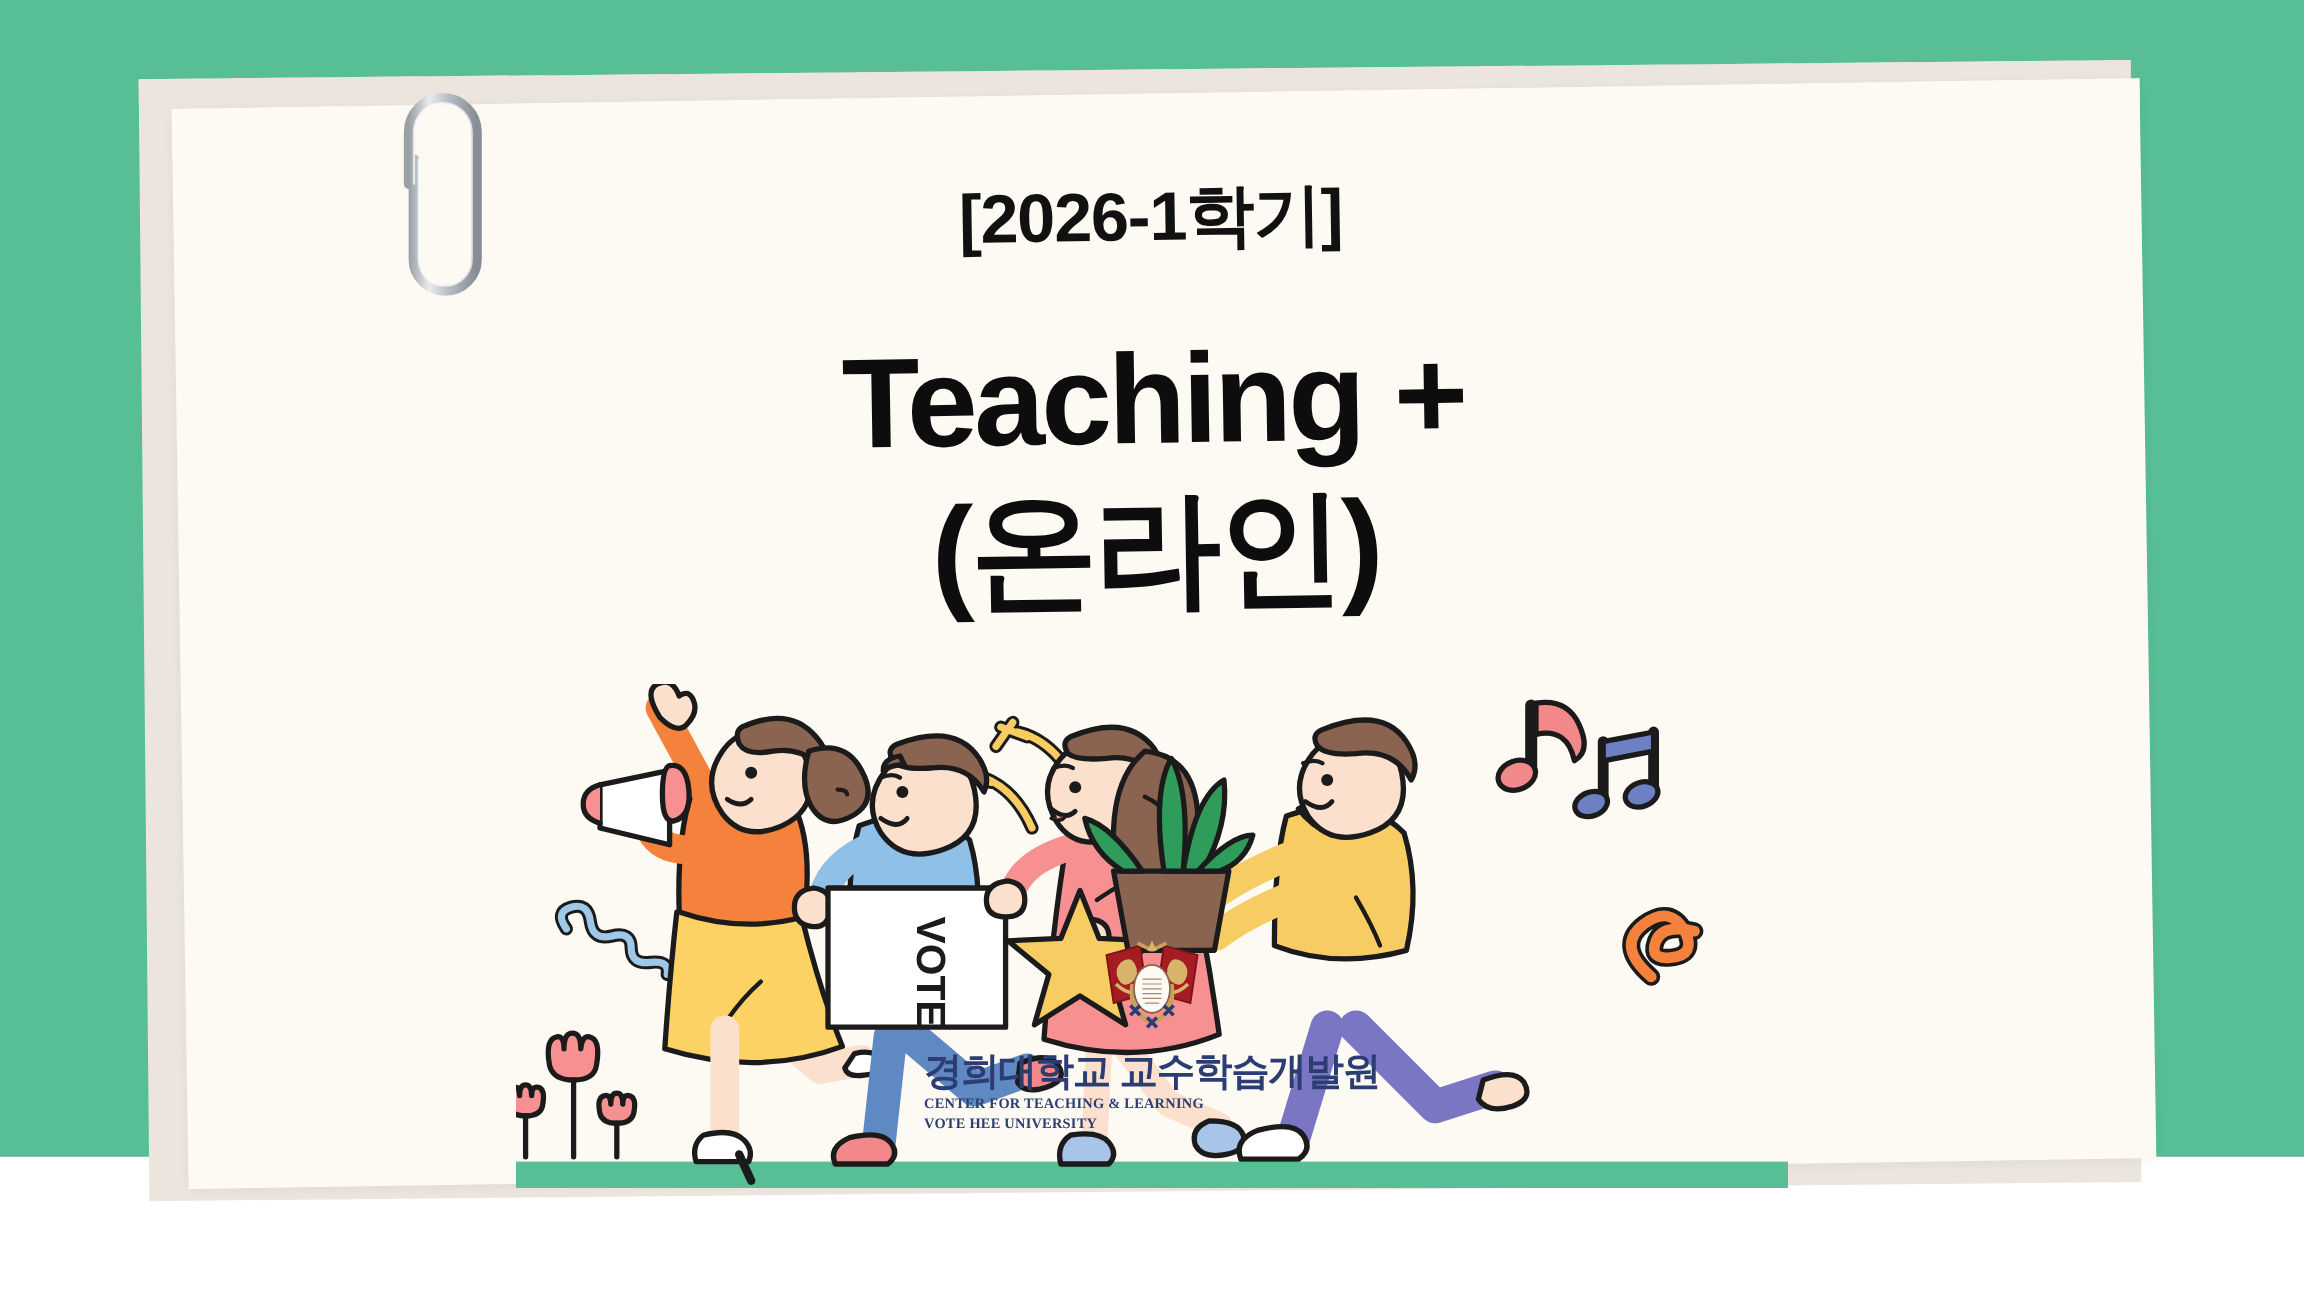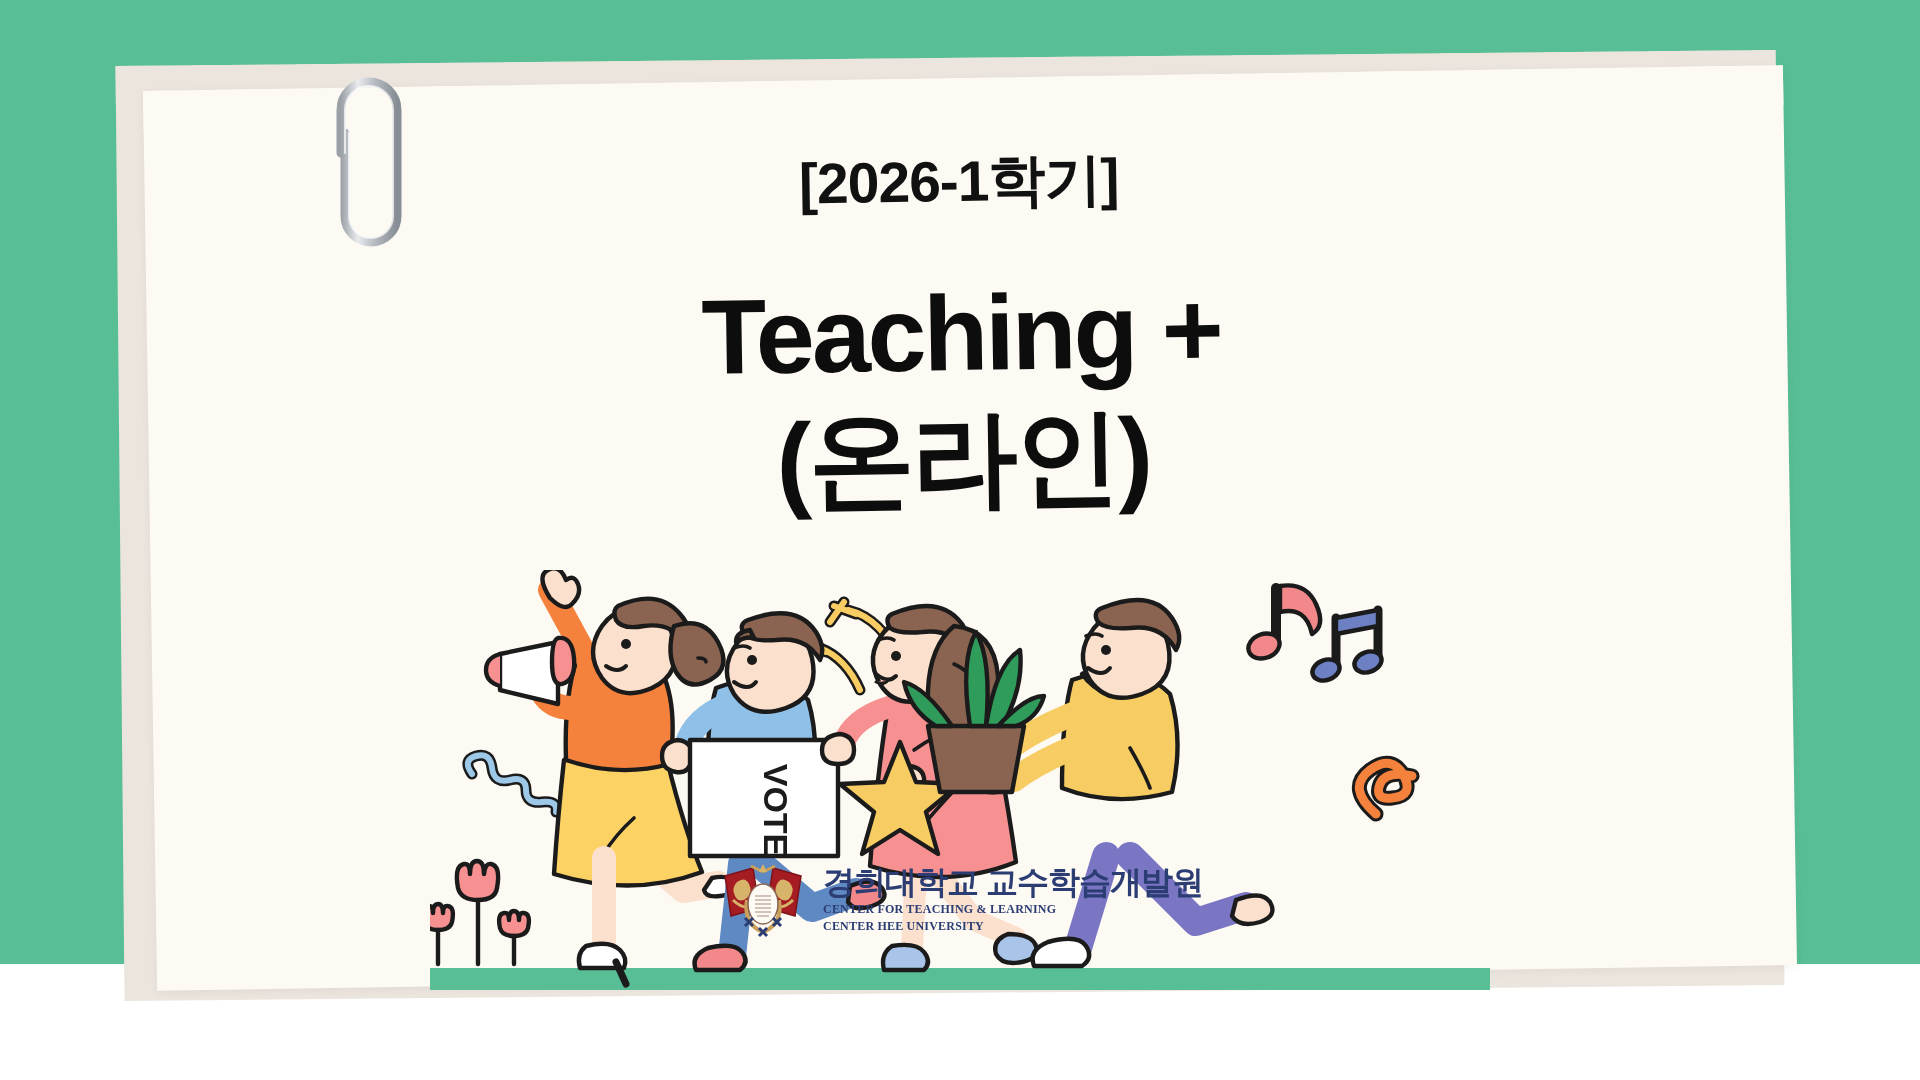--- a/index.html
+++ b/index.html
@@ -101,20 +101,21 @@
   
   #footer-logo {
     position:absolute;
     left:0; bottom:22px;
     width:1920px;
     display:flex;
     align-items:center;
     justify-content:center;
     gap:14px;
     z-index:30;
+    flex-direction:column;
   }
   #crest { width:92px; height:86px; flex:0 0 auto; }
   #logo-text { color:#2b3d73; line-height:1; text-align:left; }
   #logo-korean {
     font-size:32px; font-weight:bold; letter-spacing:-1px;
     font-family:"Liberation Sans", sans-serif;
   }
   #logo-en1, #logo-en2 {
     font-family:"Liberation Serif", serif;
     font-weight:bold;
@@ -365,18 +366,18 @@
       </g>
 
       <path d="M28 62 l8 8 M36 62 l-8 8 M56 62 l8 8 M64 62 l-8 8 M42 72 l8 8 M50 72 l-8 8" stroke="#2b3d73" stroke-width="3" fill="none"></path>
 
       <path d="M46 8 l4 8 h-8 Z" fill="#d8b36a"></path>
     </svg>
 
     <div id="logo-text">
       <div id="logo-korean">경희대학교 교수학습개발원</div>
       <div id="logo-en1">CENTER FOR TEACHING &amp; LEARNING</div>
-      <div id="logo-en2">CENTER HEE UNIVERSITY</div>
+      <div id="logo-en2">VOTE HEE UNIVERSITY</div>
     </div>
 
   </div>
 
 </div>
 
 </body></html>

